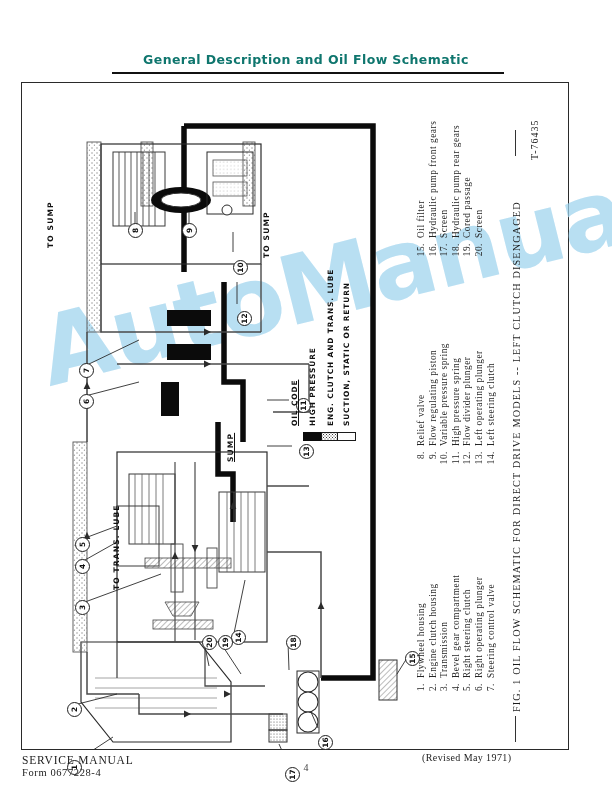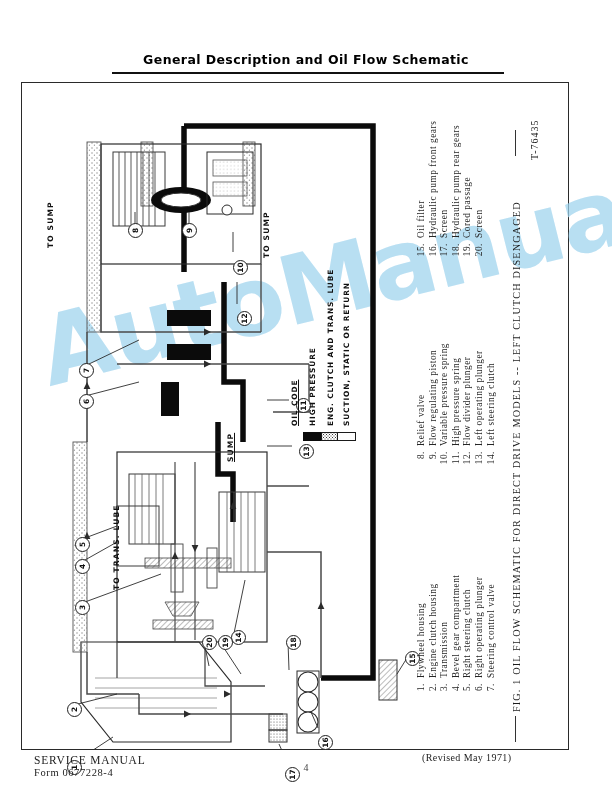--- a/index.html
+++ b/index.html
@@ -16,40 +16,40 @@
   
   .page-header{
     position:absolute;left:0;top:50px;width:612px;
     text-align:center;
   }
   .page-header .htitle{
     font-family:"DejaVu Sans", sans-serif;
     font-weight:bold;
     font-size:12.5px;
     letter-spacing:.4px;
-    color:#000000;
+    color:#0f766e;
     display:inline-block;
   }
   .header-rule{
     position:absolute;left:112px;top:72px;width:392px;height:2px;
     background:#111;
   }
 
   
   .fig-frame{
     position:absolute;left:21px;top:82px;
     width:548px;height:668px;
     border:1.4px solid #2a2a2a;
     box-sizing:border-box;
     background:transparent;
   }
 
   
   .footer-left{
-    position:absolute;left:34px;top:754px;
+    position:absolute;left:22px;top:754px;
     font-family:"Liberation Serif", serif;
     font-size:11.5px;letter-spacing:.8px;color:#222;
     line-height:12.5px;
   }
   .footer-left .f2{font-size:10.5px;letter-spacing:.6px;}
   .footer-page{
     position:absolute;left:0;top:762px;width:612px;text-align:center;
     font-size:10px;color:#444;font-family:"Liberation Serif", serif;
   }
   .footer-rev{

